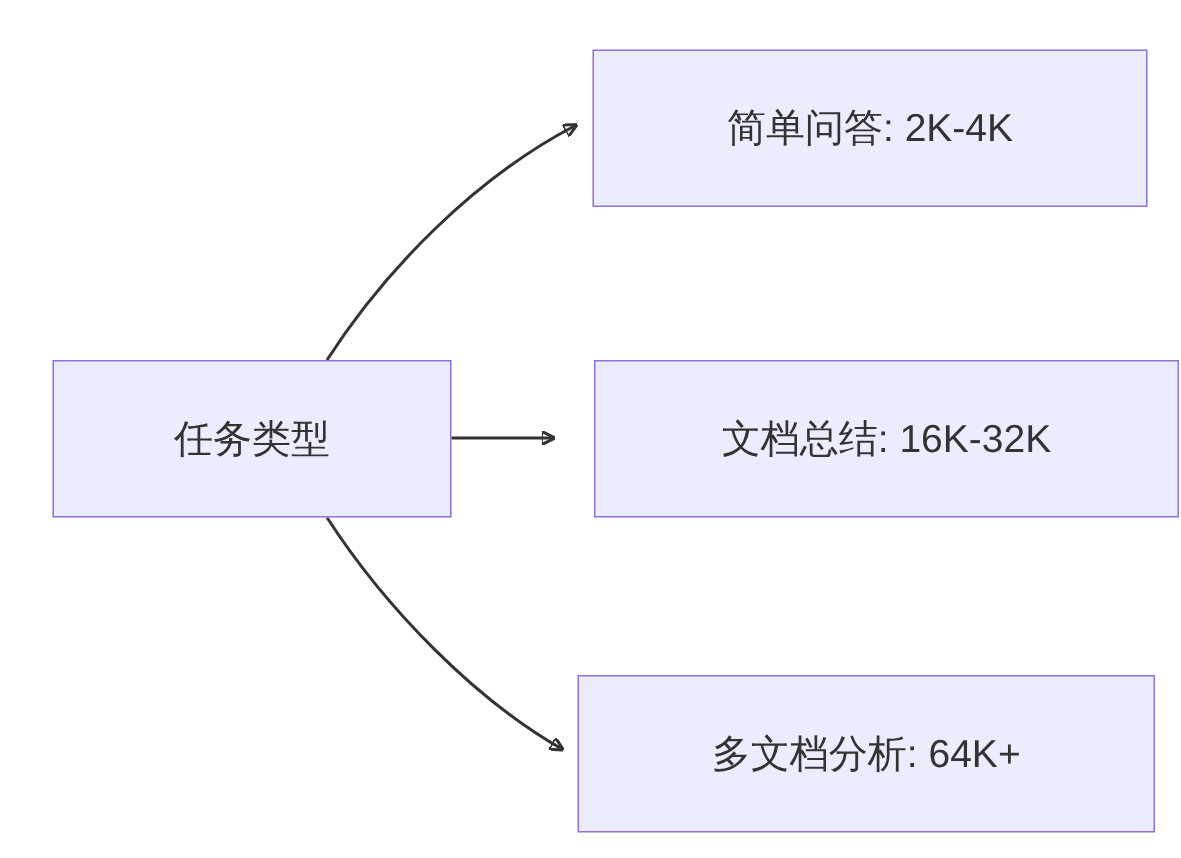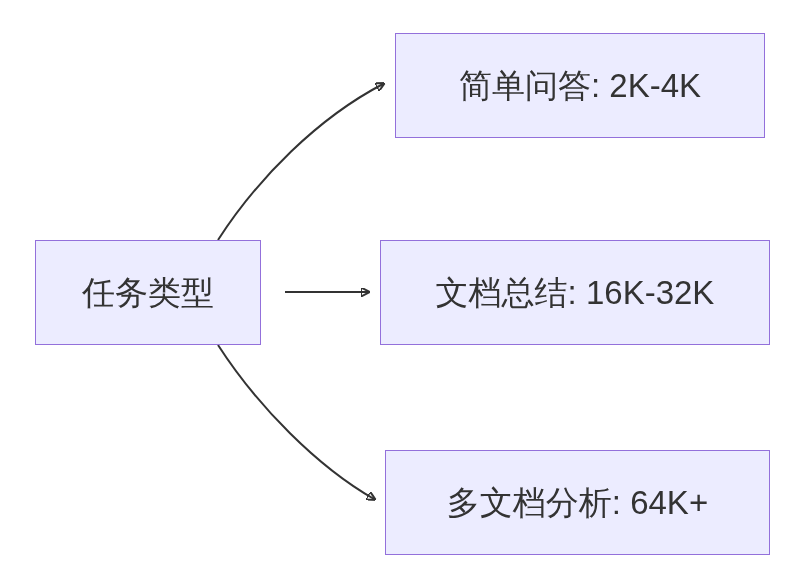--- a/index.html
+++ b/index.html
@@ -29,27 +29,27 @@
   }
   .node {
     position: absolute;
     box-sizing: border-box;
     background: var(--node-fill, #ECECFF);
     border: 1px solid var(--node-border, #9370DB);
     display: flex;
     align-items: center;
     justify-content: center;
     color: var(--text, #333333);
-    font-size: 33px;
+    font-size: 26px;
     line-height: 1.2;
     text-align: center;
   }
-  .node-root  { left: 35px;  top: 240px; width: 226px; height: 105px; }
+  .node-root  { left: 35px;  top: 240px; width: 266px; height: 105px; }
   .node-top   { left: 395px; top: 33px;  width: 370px; height: 105px; }
-  .node-mid   { left: 380px; top: 240px; width: 390px; height: 105px; }
+  .node-mid   { left: 396px; top: 240px; width: 390px; height: 105px; }
   .node-bot   { left: 385px; top: 450px; width: 385px; height: 105px; text-align: center; }
 </style>
 </head>
 <body>
 
 <div class="canvas">
 
   <svg class="edges" viewBox="0 0 787 572" xmlns="http://www.w3.org/2000/svg" aria-hidden="true">
     <defs>
       <marker id="arrowhead" markerWidth="9" markerHeight="9" refX="7" refY="4.5" orient="auto" markerUnits="userSpaceOnUse">

